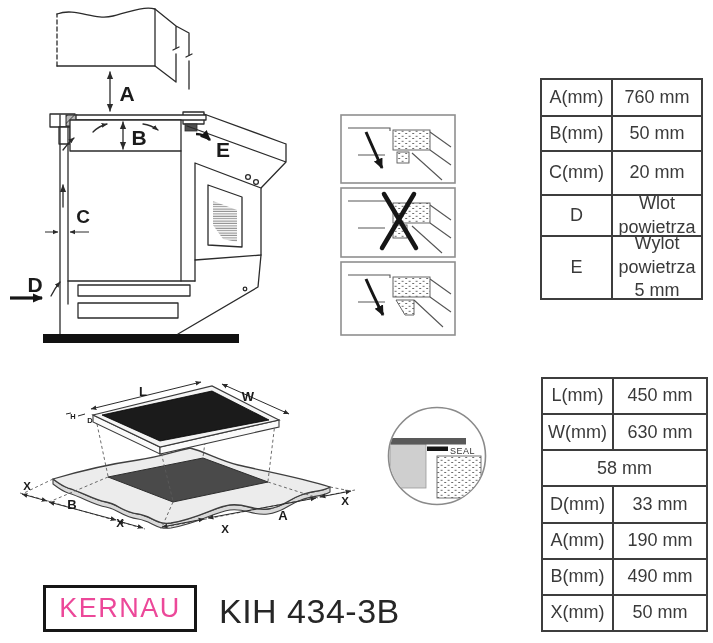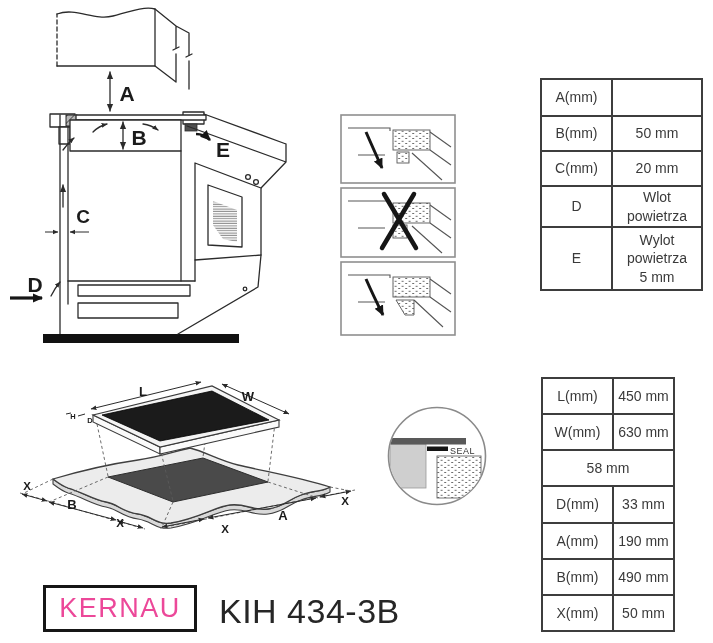--- a/index.html
+++ b/index.html
@@ -6,25 +6,25 @@
   html,body { margin:0; padding:0; background:#fff; }
   body { font-family:"Liberation Sans", sans-serif; }
   .page { position:relative; width:713px; height:643px; background:#ffffff; overflow:hidden; }
 
   
   .tbl { position:absolute; border:2px solid #3d3d3d; display:flex; flex-direction:column; background:#fff; }
   .tbl .row { display:flex; border-top:2px solid #3d3d3d; flex:0 0 auto; }
   .tbl .row:first-child { border-top:none; }
   .tbl .row.grow { flex:1 1 auto; }
   .cell { display:flex; align-items:center; justify-content:center; text-align:center;
-          color:#3a3a3a; font-size:14px; line-height:1.3; }
+          color:#3a3a3a; font-size:18px; line-height:1.3; }
   .cell.lab { width:71px; border-right:2px solid #3d3d3d; flex:0 0 auto; }
   .cell.val { flex:1; white-space:pre-line; }
   #clearance-table { left:540px; top:78px;  width:163px; }
-  #cutout-table    { left:541px; top:377px; width:134px; height:255px; }
+  #cutout-table    { left:541px; top:377px; width:167px; height:255px; }
 
   
   .brand-box { position:absolute; left:43px; top:585px; width:154px; height:47px;
                border:3px solid #161616; display:flex; align-items:center; justify-content:center; }
   .brand-text { font-size:27px; letter-spacing:1.5px; color:#ec4899; font-weight:500; }
   .model-text { position:absolute; left:219px; top:592px; font-size:34px; color:#262626;
                 font-weight:500; letter-spacing:0.5px; }
 
   
   svg { position:absolute; overflow:visible; }
@@ -241,26 +241,27 @@
       <rect x="2" y="34" width="80" height="6.5" fill="#595959"></rect>
       <rect x="43" y="42.5" width="21" height="4.5" fill="#141414"></rect>
       <rect x="53" y="52" width="44" height="42" fill="url(#dots)" stroke="#666" stroke-width="0.9"></rect>
     </g>
     <text class="seal-t" x="66" y="50">SEAL</text>
   </svg>
 
   <div class="tbl" id="clearance-table">
     <div class="row" style="height:35px">
       <div class="cell lab">A(mm)</div>
+      <div class="cell val">760 mm</div>
     </div>
     <div class="row" style="height:35px">
       <div class="cell lab">B(mm)</div>
       <div class="cell val">50 mm</div>
     </div>
-    <div class="row" style="height:35px">
+    <div class="row" style="height:44px">
       <div class="cell lab">C(mm)</div>
       <div class="cell val">20 mm</div>
     </div>
     <div class="row" style="height:41px">
       <div class="cell lab">D</div>
       <div class="cell val">Wlot
 powietrza</div>
     </div>
     <div class="row" style="height:63px">
       <div class="cell lab">E</div>

